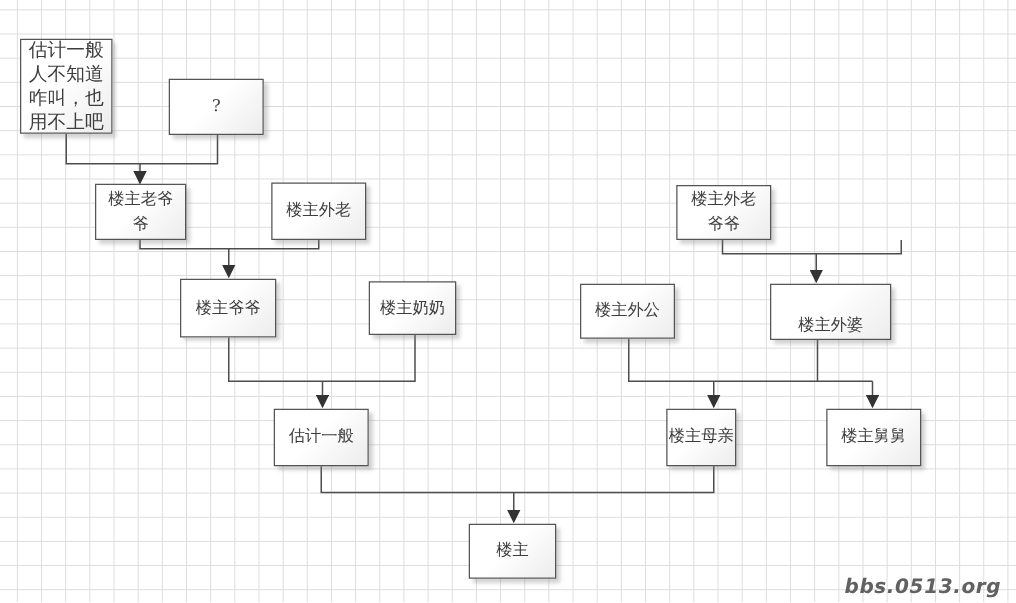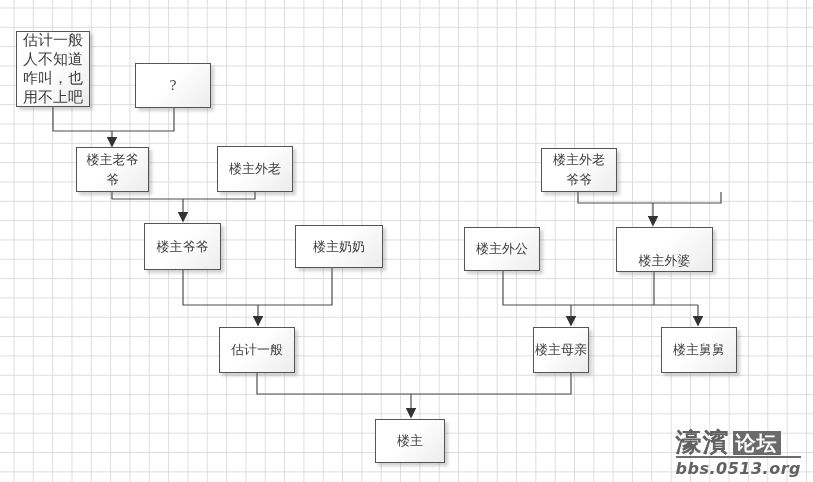--- a/index.html
+++ b/index.html
@@ -74,21 +74,21 @@
       <div class="node" style="left: 217px; top: 146px; width: 76px; height: 46px;">
         <span class="node-label">楼主外老</span>
       </div>
       <div class="node" style="left: 541px; top: 148px; width: 76px; height: 44px;">
         <span class="node-label">楼主外老
 爷爷</span>
       </div>
       <div class="node" style="left: 144px; top: 223px; width: 77px; height: 47px;">
         <span class="node-label">楼主爷爷</span>
       </div>
-      <div class="node" style="left: 295px; top: 225px; width: 88px; height: 43px;">
+      <div class="node" style="left: 295px; top: 225px; width: 70px; height: 43px;">
         <span class="node-label">楼主奶奶</span>
       </div>
       <div class="node" style="left: 464px; top: 227px; width: 76px; height: 44px;">
         <span class="node-label">楼主外公</span>
       </div>
       <div class="node" style="left: 616px; top: 227px; width: 97px; height: 45px; align-items: flex-end;">
         <span class="node-label">楼主外婆</span>
       </div>
       <div class="node" style="left: 219px; top: 327px; width: 76px; height: 46px;">
         <span class="node-label">估计一般</span>
@@ -98,20 +98,16 @@
       </div>
       <div class="node" style="left: 661px; top: 327px; width: 76px; height: 46px;">
         <span class="node-label">楼主舅舅</span>
       </div>
       <div class="node" style="left: 375px; top: 419px; width: 70px; height: 44px;">
         <span class="node-label">楼主</span>
       </div>
     </div>
 
   <div class="watermark">
-    <div class="wm-row">
-      <span class="wm-name">濠濱</span>
-      <span class="wm-block">论坛</span>
-    </div>
     <div class="wm-url">bbs.0513.org</div>
   </div>
 
 </div>
 
 </body></html>

